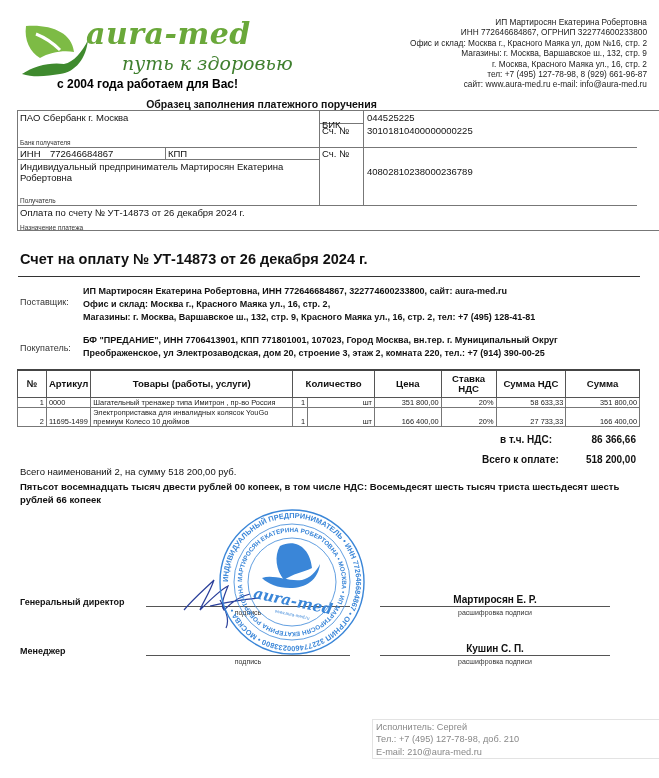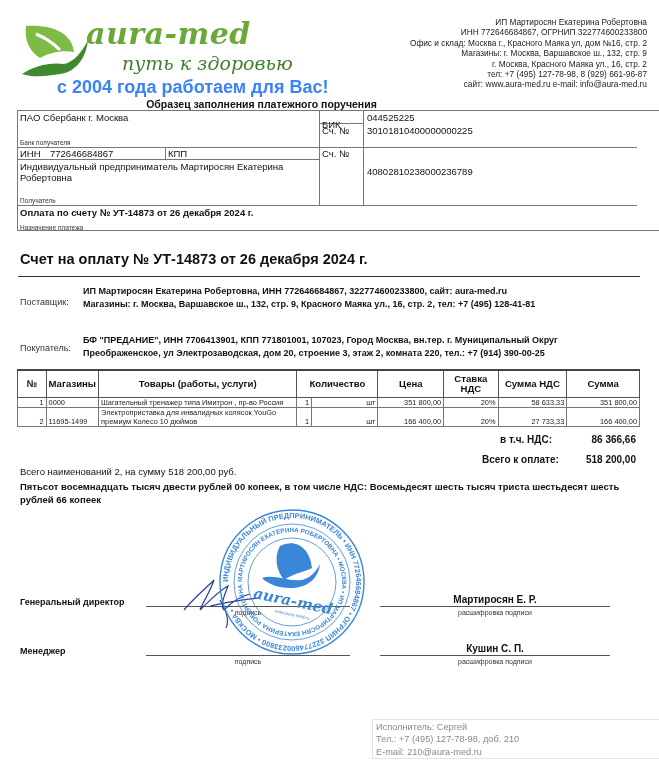--- a/index.html
+++ b/index.html
@@ -6,21 +6,21 @@
   body { width:659px; height:778px; position:relative; overflow:hidden;
          font-family:"Liberation Sans", sans-serif; color:#111; }
   .abs { position:absolute; }
 
   
   .logo { left:14px; top:14px; width:260px; height:80px; }
   .logo-title { position:absolute; left:72px; top:2px; font-family:"DejaVu Serif", serif; font-style:italic; font-weight:bold;
                 font-size:30px; color:#6aa83a; letter-spacing:0.5px; white-space:nowrap; }
   .logo-sub { position:absolute; left:84px; top:38px; font-family:"DejaVu Serif", serif; font-style:italic; font-size:19px;
               color:#3f7f2e; white-space:nowrap;margin-left:24px; }
-  .logo-since { position:absolute; left:43px; top:63px; font-weight:bold; font-size:18px; color:#3b82f6; white-space:nowrap; }
+  .logo-since { position:absolute; left:43px; top:63px; font-weight:bold; font-size:12px; color:#000000; white-space:nowrap; }
   .logo-leaf { position:absolute; left:6px; top:8px; }
 
   
   .company { right:12px; top:17px; text-align:right; font-size:8.3px; line-height:10.4px; color:#222; width:300px; }
   .company div { white-space:nowrap; }
 
   .sample-title { left:0; width:523px; top:98px; text-align:center; font-weight:bold; font-size:10.5px; }
 
   
   .bank { left:17px; top:110px; width:656px; height:121px; border:1px solid #777; box-sizing:border-box; }
@@ -103,30 +103,31 @@
   <div class="cell" style="left:349px;top:14px;">30101810400000000225</div>
 
   <div class="cell" style="left:2px;top:37px;">ИНН</div>
   <div class="cell" style="left:32px;top:37px;">772646684867</div>
   <div class="cell" style="left:150px;top:37px;">КПП</div>
   <div class="cell" style="left:304px;top:37px;">Сч. №</div>
   <div class="cell" style="left:349px;top:37px;margin-top:18px;">40802810238000236789</div>
 
   <div class="cell" style="left:2px;top:50px;width:290px;">Индивидуальный предприниматель Мартиросян Екатерина Робертовна</div>
   <div class="cell small" style="left:2px;top:84px;">Получатель</div>
-  <div class="cell" style="left:2px;top:96px;font-weight:bold;">Оплата по счету № УТ-14873 от 26 декабря 2024 г.</div>
+  <div class="cell" style="left:2px;top:96px;">Оплата по счету № УТ-14873 от 26 декабря 2024 г.</div>
   <div class="cell small" style="left:2px;top:111px;">Назначение платежа</div>
 </div>
 
 <div class="abs invoice-title">Счет на оплату № УТ-14873 от 26 декабря 2024 г.</div>
 <div class="abs hr"></div>
 
 <div class="abs party-label" style="left:20px;top:297px;">Поставщик:</div>
 <div class="abs" style="left:83px;top:285px;">
   <div class="party-text">ИП Мартиросян Екатерина Робертовна, ИНН 772646684867, 322774600233800, сайт: aura-med.ru</div>
+  <div class="party-text">Офис и склад:  Москва г.,  Красного Маяка ул., 16, стр. 2,</div>
   <div class="party-text">Магазины: г. Москва, Варшавское ш., 132, стр. 9, Красного Маяка ул., 16, стр. 2,  тел: +7 (495) 128-41-81</div>
 </div>
 
 <div class="abs party-label" style="left:20px;top:343px;">Покупатель:</div>
 <div class="abs" style="left:83px;top:334px;">
   <div class="party-text">БФ "ПРЕДАНИЕ", ИНН 7706413901, КПП 771801001, 107023, Город Москва, вн.тер. г. Муниципальный Округ</div>
   <div class="party-text">Преображенское, ул Электрозаводская, дом 20, строение 3, этаж 2, комната 220, тел.: +7 (914) 390-00-25</div>
 </div>
 
 <table class="items">
@@ -137,21 +138,21 @@
     <col style="width:15px">
       <col style="width:67px">
       <col style="width:67px">
     <col style="width:55px">
       <col style="width:70px">
       <col style="width:74px">
   </colgroup>
   <thead>
     <tr>
       <th>№</th>
-      <th>Магазины</th>
+      <th>Артикул</th>
       <th>Товары (работы, услуги)</th>
       <th colspan="2">Количество</th>
       <th>Цена</th>
       <th><span>Ставка</span><br><span>НДС</span></th>
       <th>Сумма НДС</th>
       <th>Сумма</th>
     </tr>
   </thead>
   <tbody>
     <tr class="row1">

